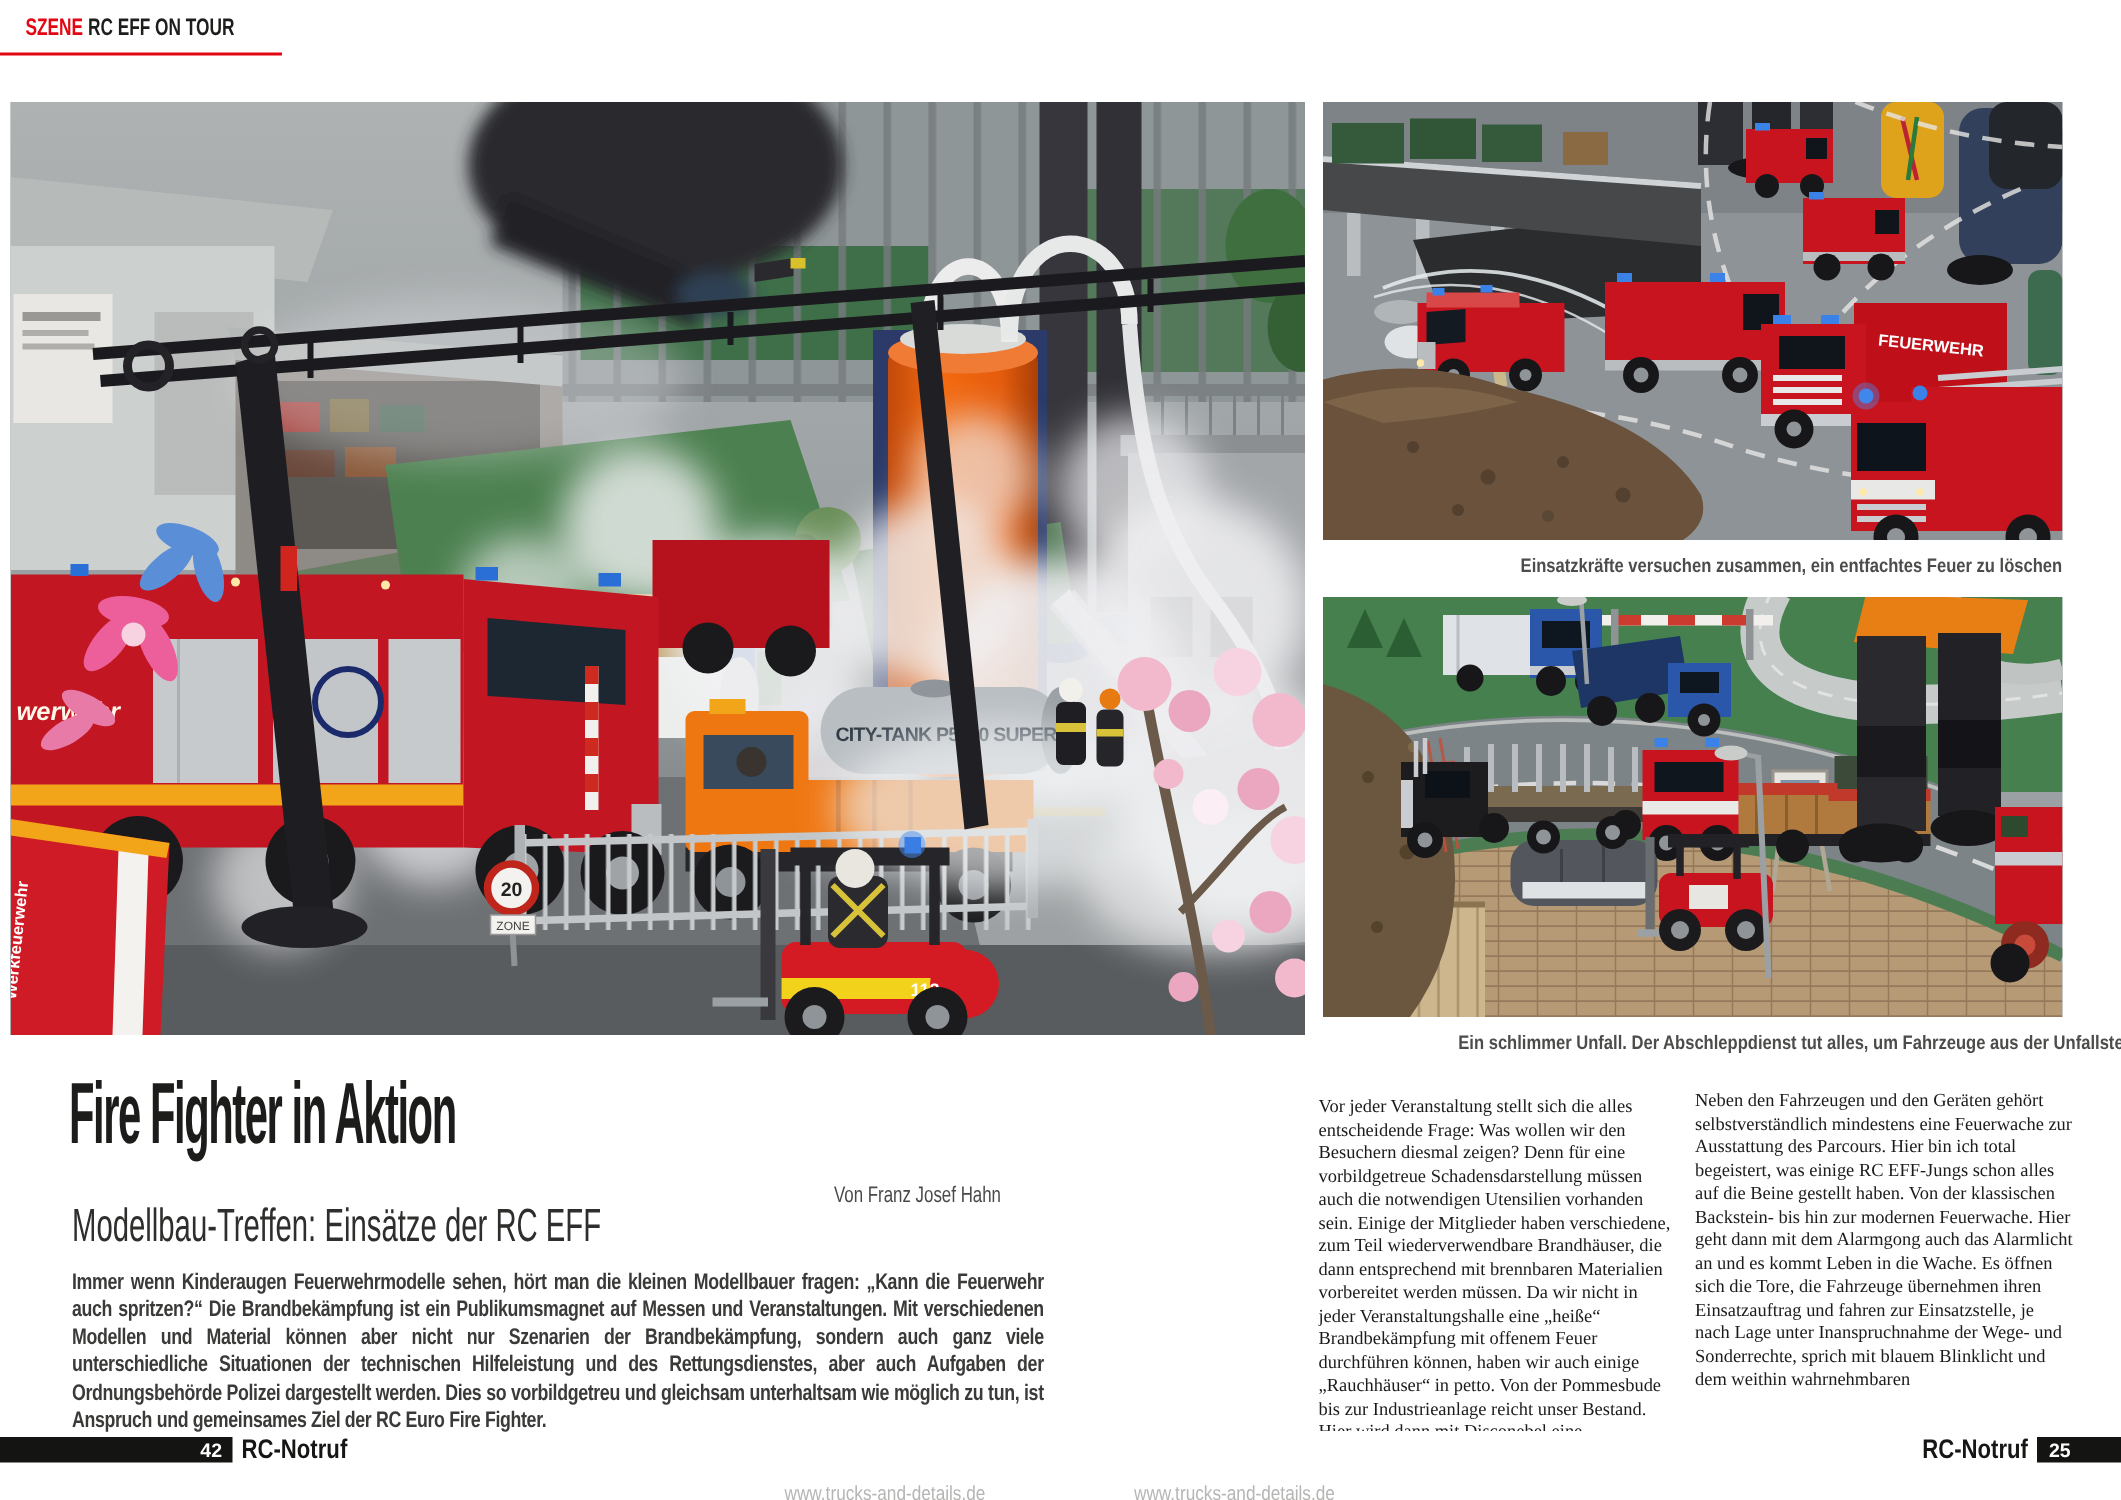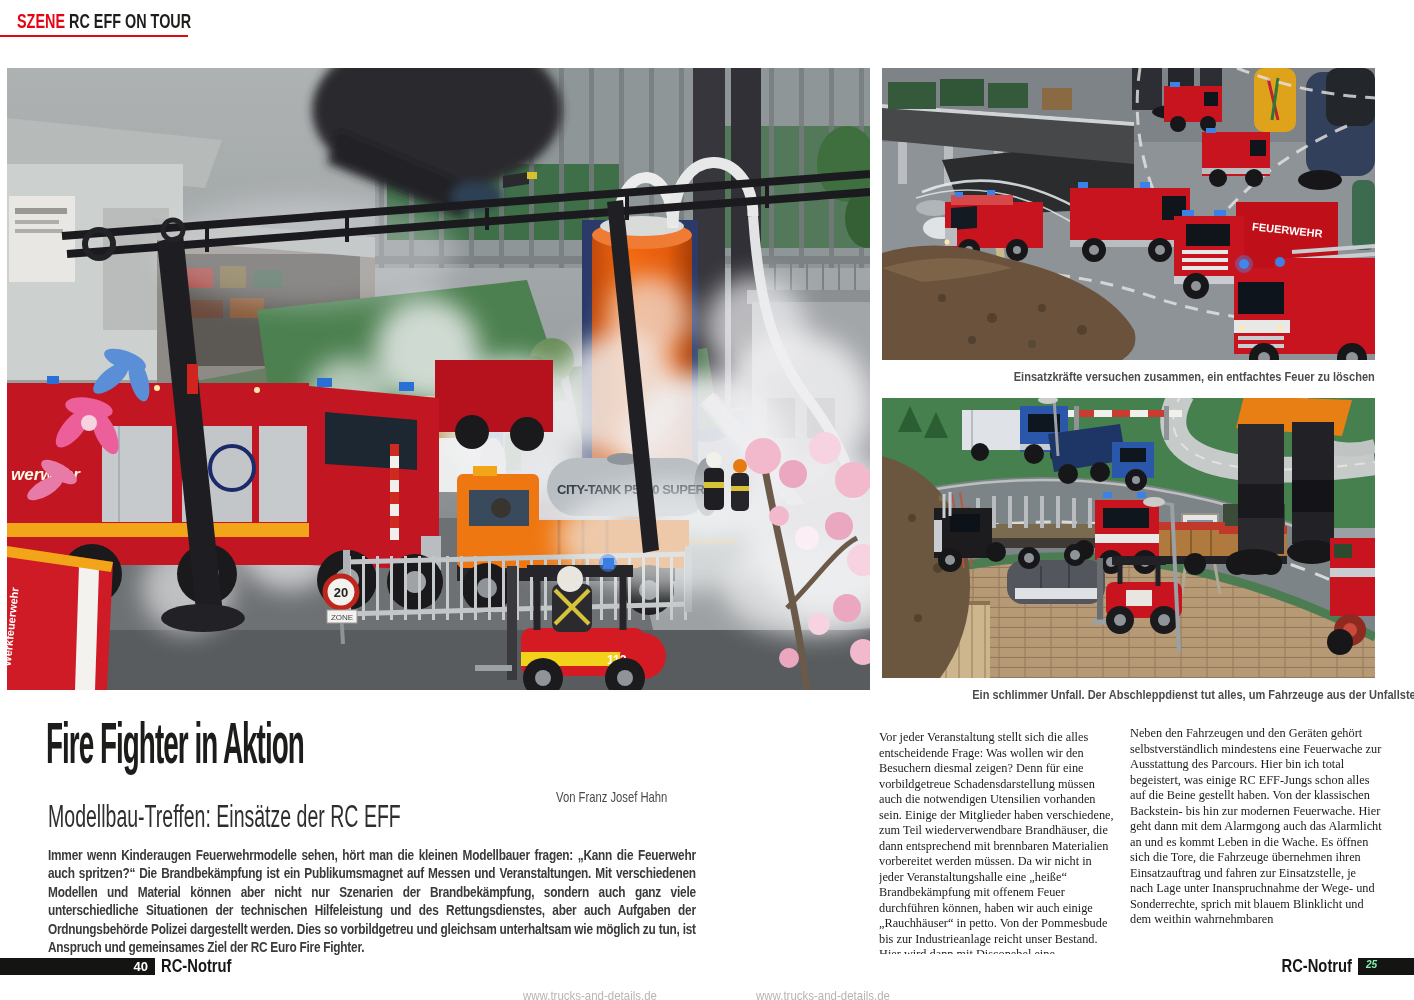--- a/index.html
+++ b/index.html
@@ -2,21 +2,21 @@
 <html><head>
 <meta charset="utf-8">
 <style>
   html,body{margin:0;padding:0;}
   body{width:1414px;height:1000px;position:relative;background:#ffffff;
        font-family:"Liberation Sans",sans-serif;overflow:hidden;}
   .abs{position:absolute;}
   .sx{display:inline-block;transform-origin:left top;white-space:nowrap;}
 
   
-  #kicker{left:17px;top:10px;font-weight:bold;font-size:20px;}
+  #kicker{left:17px;top:10px;font-weight:bold;font-size:16px;}
   #kicker .sx{transform:scaleX(.72);}
   #kicker .red{color:#e30613;}
   #kicker .dark{color:#1d1d1b;}
   #kicker-rule{left:0;top:35px;width:188px;height:2px;background:#e30613;}
 
   
   .photo{overflow:hidden;background:#9ba0a4;}
   #photo-main{left:7px;top:68px;width:863px;height:622px;}
   #photo-tr{left:882px;top:68px;width:493px;height:292px;}
   #photo-br{left:882px;top:398px;width:493px;height:280px;}
@@ -48,21 +48,21 @@
   #footer-num-left{position:absolute;right:7px;top:1px;color:#fff;font-weight:bold;font-size:13px;}
   #footer-brand-left{left:161px;top:956px;font-size:18px;font-weight:bold;color:#161615;}
   #footer-brand-left .sx{transform:scaleX(.82);}
   .footer-url{top:960px;font-size:13.5px;color:#b5b5b4;margin-top:28px;}
   .footer-url .sx{transform:scaleX(.85);}
   #footer-url-1{left:523px;}
   #footer-url-2{left:756px;}
   #footer-brand-right{right:62px;top:956px;font-size:18px;font-weight:bold;color:#161615;}
   #footer-brand-right .sx{transform:scaleX(.82);transform-origin:right top;}
   #footer-bar-right{left:1358px;top:958px;width:56px;height:17px;background:#141413;}
-  #footer-num-right{position:absolute;left:8px;top:1px;color:#86efac;font-weight:bold;font-size:10px;font-style:italic;}
+  #footer-num-right{position:absolute;left:8px;top:1px;color:#ffffff;font-weight:bold;font-size:13px;}
 
   svg{display:block;}
   svg text{font-family:"Liberation Sans",sans-serif;}
 </style>
 </head>
 <body>
 
 <div class="abs" id="kicker">
   <span class="sx"><span class="red">SZENE</span>&nbsp;<span class="dark">RC EFF ON TOUR</span></span>
 </div>
@@ -756,21 +756,21 @@
 </div>
 <div class="abs" id="intro">Immer wenn Kinderaugen Feuerwehrmodelle sehen, hört man die kleinen Modellbauer fragen: „Kann die Feuerwehr auch spritzen?“ Die Brandbekämpfung ist ein Publikumsmagnet auf Messen und Veranstaltungen. Mit verschiedenen Modellen und Material können aber nicht nur Szenarien der Brandbekämpfung, sondern auch ganz viele unterschiedliche Situationen der technischen Hilfeleistung und des Rettungsdienstes, aber auch Aufgaben der Ordnungsbehörde Polizei dargestellt werden. Dies so vorbildgetreu und gleichsam unterhaltsam wie möglich zu tun, ist Anspruch und gemeinsames Ziel der RC Euro Fire Fighter.</div>
 
 <div class="abs bodycol" id="col1">Vor jeder Veranstaltung stellt sich die alles entscheidende Frage: Was wollen wir den Besuchern diesmal zeigen? Denn für eine vorbildgetreue Schadensdarstellung müssen auch die notwendigen Utensilien vorhanden sein. Einige der Mitglieder haben verschiedene, zum Teil wiederverwendbare Brandhäuser, die dann entsprechend mit brennbaren Materialien vorbereitet werden müssen. Da wir nicht in jeder Veranstaltungshalle eine „heiße“ Brandbekämpfung mit offenem Feuer durchführen können, haben wir auch einige „Rauchhäuser“ in petto. Von der Pommesbude bis zur Industrieanlage reicht unser Bestand. Hier wird dann mit Disconebel eine Rauchentwicklung nachgestellt.</div>
 
 <div class="abs bodycol" id="col2">
   <div>Neben den Fahrzeugen und den Geräten gehört selbstverständlich mindestens eine Feuerwache zur Ausstattung des Parcours. Hier bin ich total begeistert, was einige RC EFF-Jungs schon alles auf die Beine gestellt haben. Von der klassischen Backstein- bis hin zur modernen Feuerwache. Hier geht dann mit dem Alarmgong auch das Alarmlicht an und es kommt Leben in die Wache. Es öffnen sich die Tore, die Fahrzeuge übernehmen ihren Einsatzauftrag und fahren zur Einsatzstelle, je nach Lage unter Inanspruchnahme der Wege- und Sonderrechte, sprich mit blauem Blinklicht und dem weithin wahrnehmbaren</div>
 </div>
 
 <div class="abs" id="footer-bar-left">
-  <span id="footer-num-left">40</span>
+  <span id="footer-num-left">42</span>
 </div>
 <div class="abs" id="footer-brand-left">
   <span class="sx">RC-Notruf</span>
 </div>
 <div class="abs footer-url" id="footer-url-1">
   <span class="sx">www.trucks-and-details.de</span>
 </div>
 <div class="abs footer-url" id="footer-url-2">
   <span class="sx">www.trucks-and-details.de</span>
 </div>

